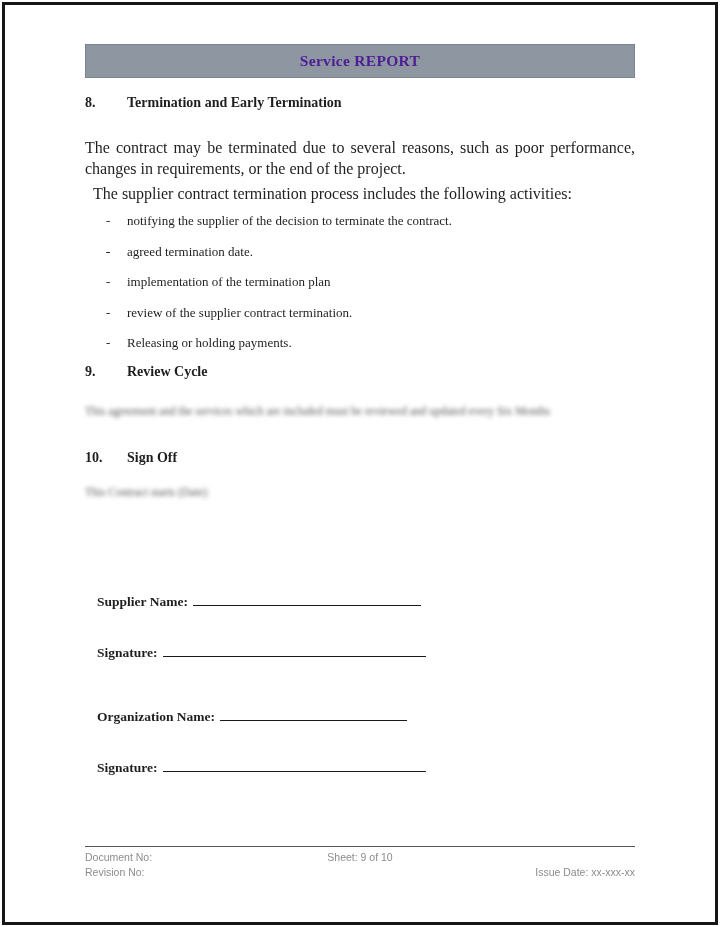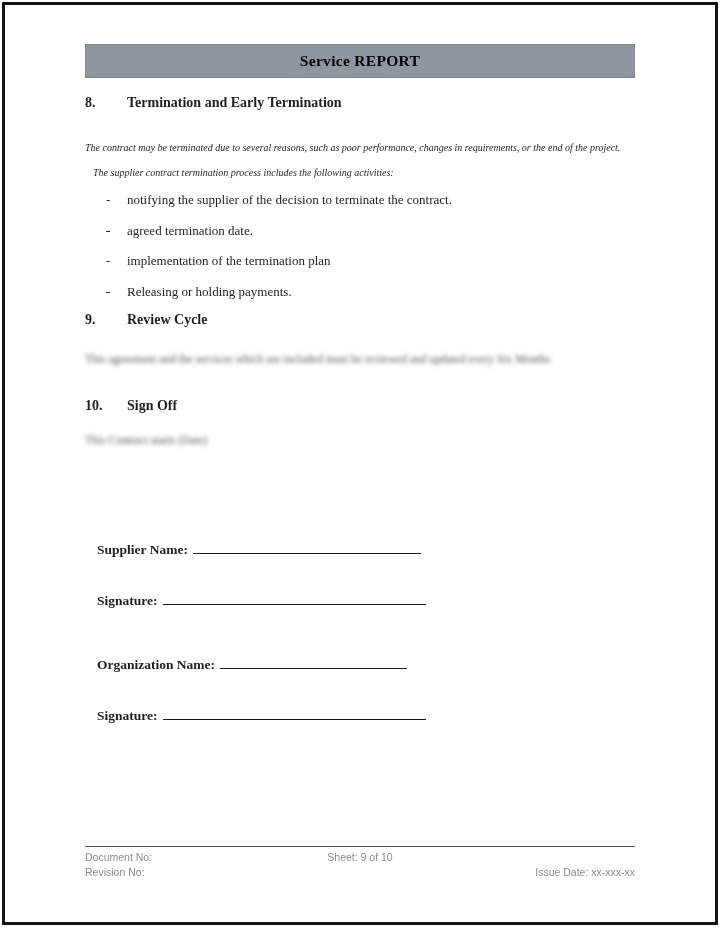--- a/index.html
+++ b/index.html
@@ -20,41 +20,40 @@
   }
   .content { padding: 0 85px; }
 
   .title-bar {
     margin-top: 44px;
     height: 34px;
     line-height: 32px;
     background: #8e96a2;
     border: 1px solid #7c8490;
     text-align: center;
-    color: #000000;
+    color: #4c1d95;
     font-weight: bold;
     font-size: 15.5px;
     letter-spacing: 0.3px;
   }
 
   .heading {
     display: flex;
     font-weight: bold;
     font-size: 14px;
     line-height: 17px;
   }
   .heading .num { width: 42px; flex: 0 0 42px; }
   .h8  { margin-top: 16px; }
   .h9  { margin-top: 2px; }
   .h10 { margin-top: 30px; }
 
   .para {
-    font-size: 10px;
+    font-size: 16px;
     line-height: 21px;
-    font-style: italic;
   }
   .p-intro { margin-top: 26px; text-align: justify; }
   .p-lead  { margin-top: 4px; margin-left: 8px; }
 
   ul.activities {
     list-style: none;
     margin-top: 6px;
   }
   ul.activities li {
     position: relative;
@@ -152,20 +151,21 @@
     <li>
       <span class="marker">-</span>
       <span>agreed termination date.</span>
     </li>
     <li>
       <span class="marker">-</span>
       <span>implementation of the termination plan</span>
     </li>
     <li>
       <span class="marker">-</span>
+      <span>review of the supplier contract termination.</span>
     </li>
     <li>
       <span class="marker">-</span>
       <span>Releasing or holding payments.</span>
     </li>
   </ul>
 
   <div class="heading h9">
     <span class="num">9.</span>
     <span>Review Cycle</span>

